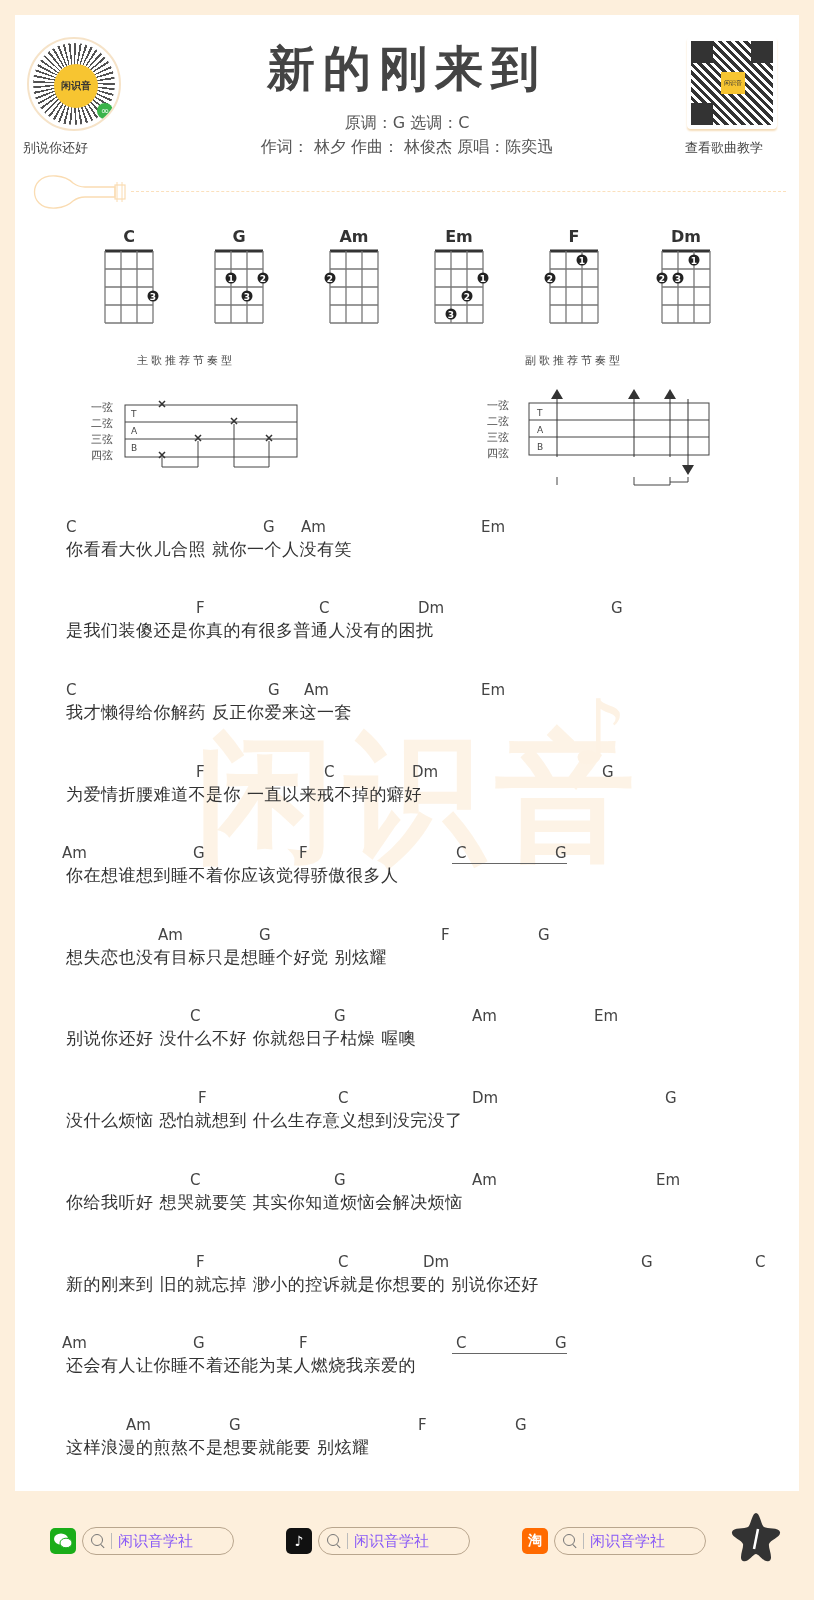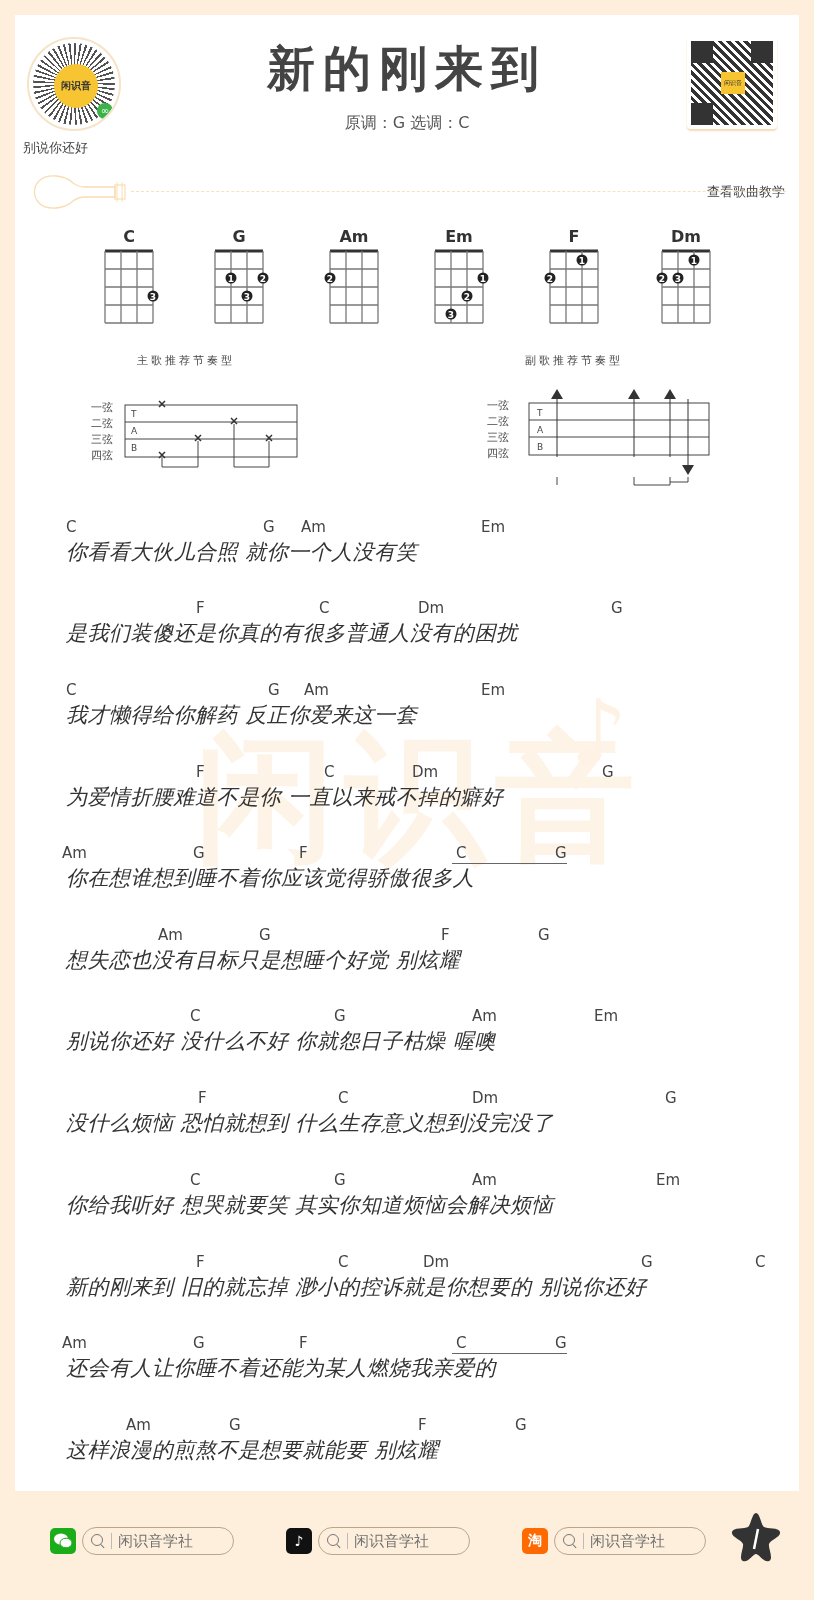--- a/index.html
+++ b/index.html
@@ -21,75 +21,76 @@
 
   .qr-right { position: absolute; left: 672px; top: 22px; width: 90px; height: 92px; background: #fff; border-radius: 4px; box-shadow: 0 2px 2px #f5dcb8; padding: 4px; }
   .qr-right .grid { width: 100%; height: 100%;
     background:
       linear-gradient(#333,#333) 0 0/22px 22px no-repeat,
       linear-gradient(#333,#333) 100% 0/22px 22px no-repeat,
       linear-gradient(#333,#333) 0 100%/22px 22px no-repeat,
       repeating-linear-gradient(45deg, #333 0 3px, #fff 3px 6px),
       #fff; position: relative; }
   .qr-right .grid .center { position: absolute; left: 30px; top: 31px; width: 24px; height: 22px; background: #f7c531; font-size: 6px; text-align: center; line-height: 22px; color: #333; }
-  .qr-right-label { position: absolute; left: 692px; top: 124px; font-size: 13px; color: #444; margin-top: 44px; }
+  .qr-right-label { position: absolute; left: 670px; top: 124px; font-size: 13px; color: #444; }
 
   .divider { position: absolute; left: 18px; top: 158px; width: 755px; height: 40px; }
   .divider .guitar { position: absolute; left: 0; top: 0; }
   .divider .dash { position: absolute; left: 98px; top: 18px; width: 655px; border-top: 1.5px dashed #fbe0bc; }
 
   
   .chords { position: absolute; left: 0; top: 212px; width: 784px; height: 110px; }
   .chord { position: absolute; top: 0; width: 60px; }
   .chord .name { text-align: center; font-size: 16px; font-weight: bold; color: #333; height: 20px; line-height: 20px; }
   .chord svg { display: block; margin: 0 auto; }
 
   
   .strum-title { position: absolute; top: 338px; font-size: 11px; color: #444; letter-spacing: 3px; }
   .strum { position: absolute; }
 
   
   .lyrics { position: absolute; left: 0; top: 0; width: 784px; }
   .line { position: absolute; left: 51px; height: 50px; }
-  .line .text { position: absolute; left: 0; top: 20px; font-size: 21px; color: #333; white-space: nowrap; letter-spacing: 0.5px; font-style: italic; }
+  .line .text { position: absolute; left: 0; top: 20px; font-size: 17px; color: #333; white-space: nowrap; letter-spacing: 0.5px; }
   .line .ch { position: absolute; top: 0; font-size: 15px; color: #444; white-space: nowrap; }
   .line .tie { position: absolute; top: 19px; border-top: 1px solid #666; height: 0; }
 
   .watermark { position: absolute; left: 180px; top: 690px; font-size: 140px; font-weight: bold; color: #fdf2e4; letter-spacing: 10px; opacity: .9; }
   .watermark-note { position: absolute; left: 555px; top: 665px; font-size: 90px; color: #fdf2e4; }
 
   
   .footer { position: absolute; left: 0; top: 1491px; width: 814px; height: 109px; }
   .social { position: absolute; top: 35px; height: 30px; display: flex; align-items: center; }
   .social .app { width: 26px; height: 26px; border-radius: 5px; display: flex; align-items: center; justify-content: center; color: #fff; font-size: 14px; font-weight: bold; }
   .social .pill { margin-left: 6px; width: 152px; height: 28px; border: 1px solid #b9a68e; border-radius: 14px; display: flex; align-items: center; padding-left: 8px; background: transparent; }
   .social .pill .mag { width: 14px; height: 14px; position: relative; }
   .social .pill .mag:before { content: ""; position: absolute; left: 0; top: 0; width: 10px; height: 10px; border: 1.3px solid #777; border-radius: 50%; }
   .social .pill .mag:after { content: ""; position: absolute; left: 10px; top: 10px; width: 5px; border-top: 1.3px solid #777; transform: rotate(45deg); transform-origin: 0 0; }
   .social .pill .sep { width: 1px; height: 16px; background: #bbb; margin: 0 6px 0 6px; }
-  .social .pill .label { font-size: 15px; color: #737373; }
+  .social .pill .label { font-size: 15px; color: #8b5cf6; }
   .star { position: absolute; left: 730px; top: 20px; width: 52px; height: 52px; }
 </style>
 </head>
 <body>
 
 <div class="sheet">
 
   <div class="watermark">闲识音</div>
   <div class="watermark-note">♪</div>
 
   <div class="qr-left">
     <div class="dots"></div>
     <div class="center">闲识音</div>
     <div class="mini">∞</div>
   </div>
   <div class="qr-left-label">别说你还好</div>
 
   <div class="title">新的刚来到</div>
   <div class="key-line">原调：G  选调：C</div>
+  <div class="credit-line">作词：  林夕 作曲：  林俊杰   原唱：陈奕迅</div>
 
   <div class="qr-right">
     <div class="grid">
       <div class="center">闲识音</div>
     </div>
   </div>
   <div class="qr-right-label">查看歌曲教学</div>
 
   <div class="divider">
     <svg class="guitar" width="100" height="40" viewBox="0 0 100 40">

